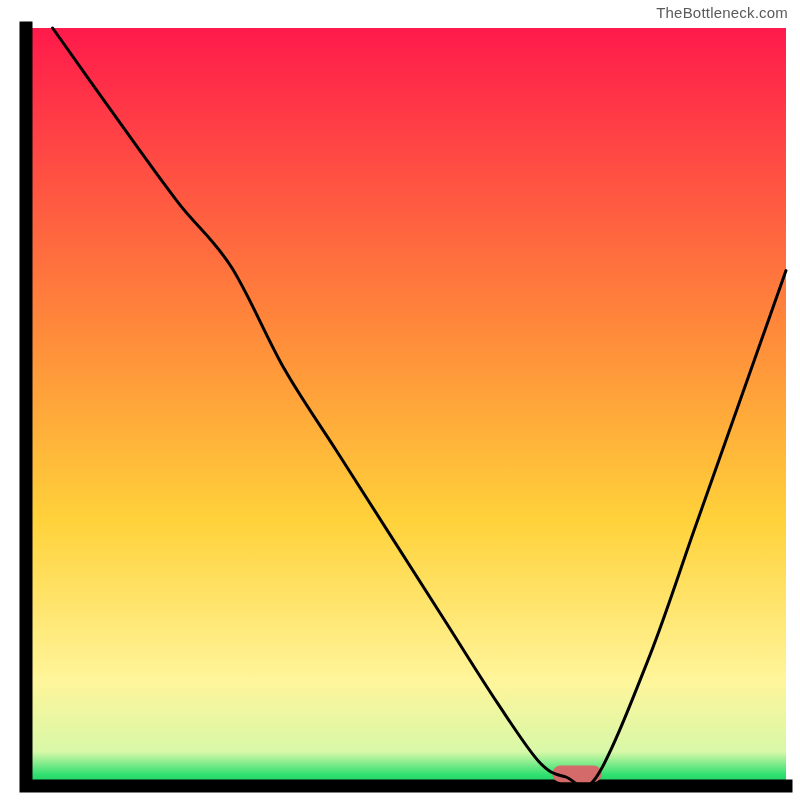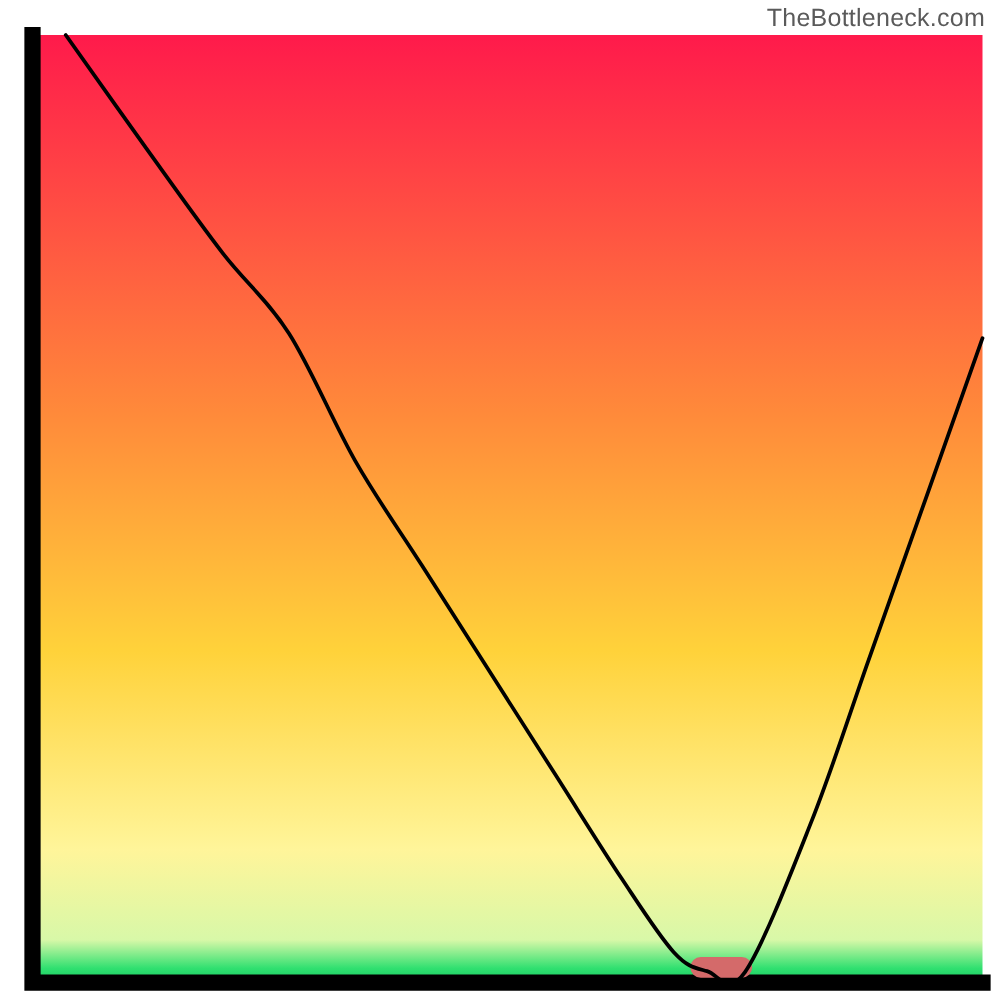--- a/index.html
+++ b/index.html
@@ -16,21 +16,21 @@
     top: 0;
     left: 0;
     width: 800px;
     height: 800px;
   }
   .watermark {
     position: absolute;
     top: 4px;
     right: 12px;
     font-family: Arial, sans-serif;
-    font-size: 20px;
+    font-size: 15px;
     color: #5a5a5a;
     font-weight: 500;
     letter-spacing: 0.2px;
   }
 </style>
 </head>
 <body>
 
 <div class="chart-container">
   <svg id="chart-svg" width="800" height="800" viewBox="0 0 800 800">

